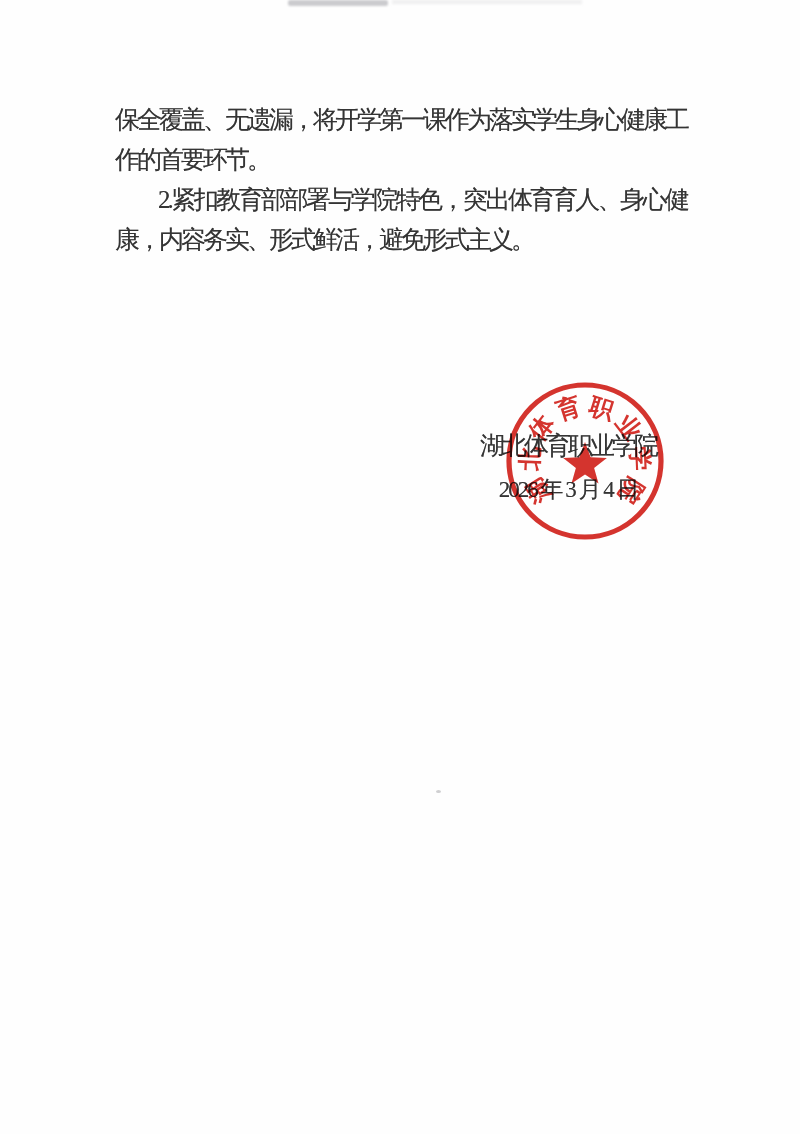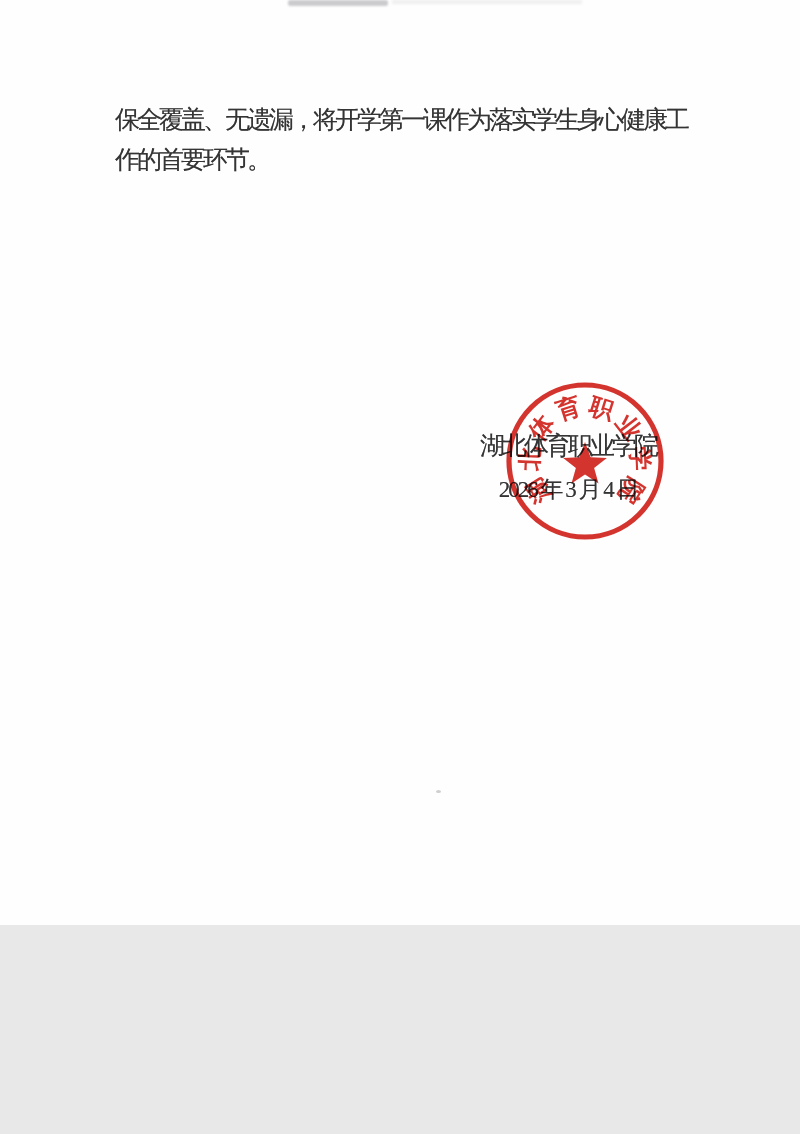--- a/index.html
+++ b/index.html
@@ -2,21 +2,21 @@
 <html style="--seal-red: #d2241e; --text-color: #343434;"><head>
 <meta charset="utf-8">
 <style>
   :root{
     --seal-red:#d2241e;
     --text-color:#343434;
   }
   html,body{margin:0;padding:0;background:#e8e8e8;}
   .page{
     position:relative;
-    width:800px;height:925px;
+    width:800px;height:1134px;
     margin:0 auto;
     background:#fefefe;
     overflow:hidden;
     font-family:"Liberation Serif","DejaVu Serif",serif;
     color:var(--text-color);
   }
   
   .top-smudge{
     position:absolute;left:288px;top:0;width:100px;height:6px;
     background:rgba(120,120,128,0.38);
@@ -67,20 +67,21 @@
 </head>
 <body>
 
 <div class="page">
 
   <div class="top-smudge"></div>
   <div class="top-smudge-2"></div>
 
   <div class="doc-text">
     <p>保全覆盖、无遗漏，将开学第一课作为落实学生身心健康工作的首要环节。</p>
+    <p class="indent">2.紧扣教育部部署与学院特色，突出体育育人、身心健康，内容务实、形式鲜活，避免形式主义。</p>
   </div>
 
   <div class="signature">
     <div>湖北体育职业学院</div>
     <div class="date">2026 年 3 月 4 日</div>
   </div>
 
   <svg class="seal" viewBox="0 0 160 160" aria-hidden="true">
     <circle class="seal-ring" cx="80" cy="80" r="76"></circle>
     <g>

